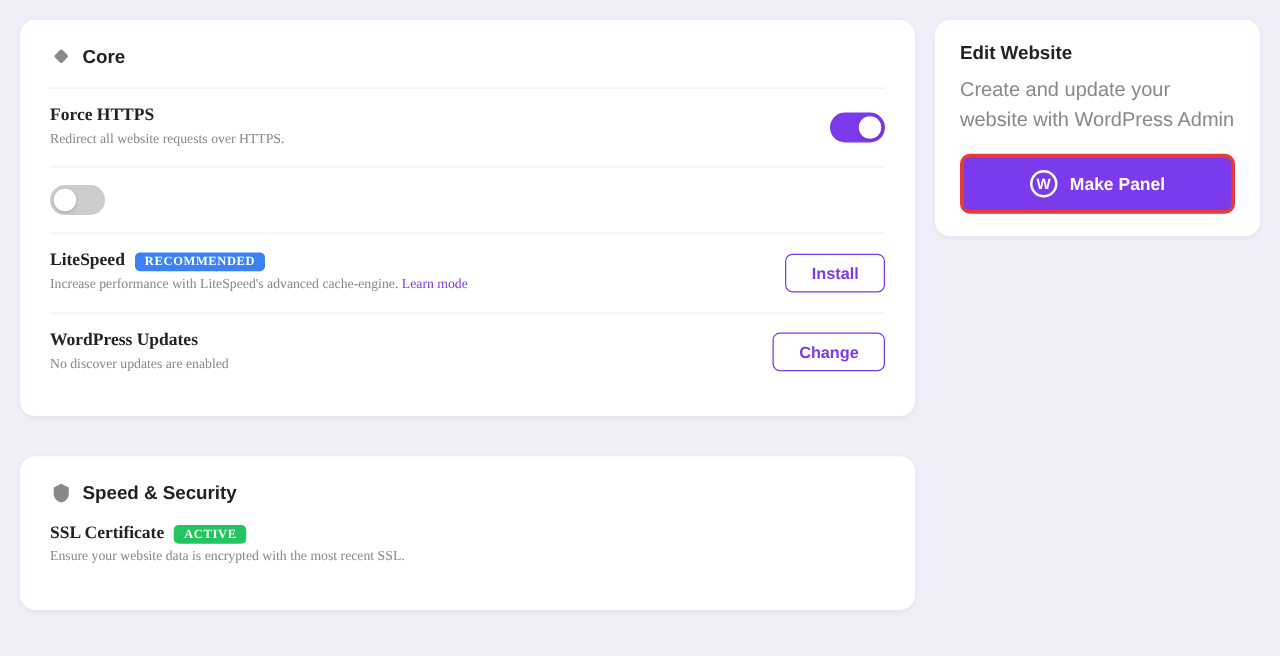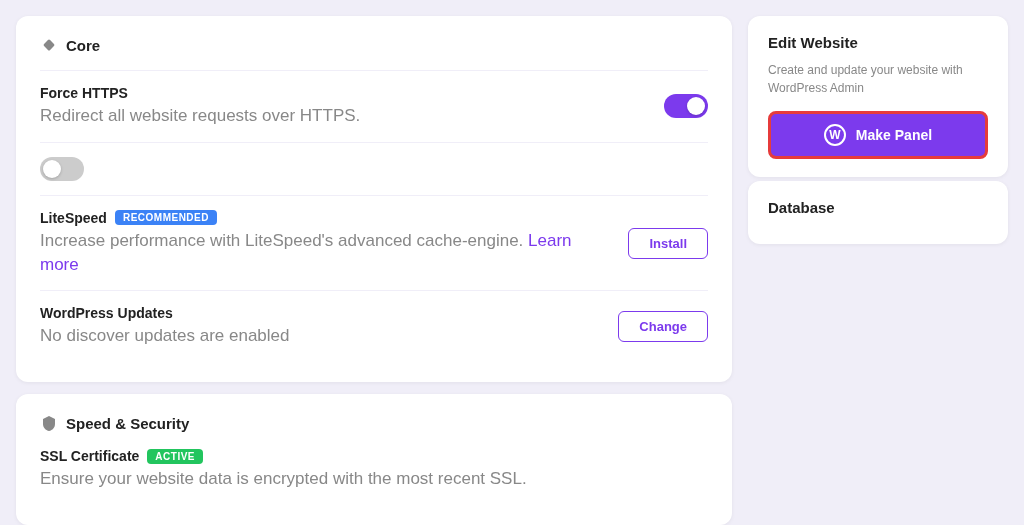--- a/index.html
+++ b/index.html
@@ -12,21 +12,21 @@
       display: flex;
       gap: 16px;
       min-height: 525px;
     }
 
     
     .left-column {
       flex: 1;
       display: flex;
       flex-direction: column;
-      gap: 12px;
+      gap: 32px;
     }
 
     .card {
       background: #fff;
       border-radius: 12px;
       padding: 20px 24px;
       box-shadow: 0 1px 4px rgba(0,0,0,0.06);
     }
 
     .card-title {
@@ -56,34 +56,35 @@
     }
 
     .setting-row:first-of-type {
       border-top: none;
       padding-top: 0;
     }
 
     .setting-info {
       flex: 1;
       padding-right: 16px;
+      font-family: Liberation Serif, serif;
     }
 
     .setting-label {
       font-size: 14px;
       font-weight: 700;
       color: #222;
       margin-bottom: 3px;
       display: flex;
       align-items: center;
       gap: 8px;
     }
 
     .setting-desc {
-      font-size: 17px;
+      font-size: 11px;
       color: #888;
       line-height: 1.4;
     }
 
     .setting-desc a {
       color: #7c3aed;
       text-decoration: none;
     }
 
     
@@ -185,21 +186,21 @@
     }
 
     .right-card-title {
       font-size: 15px;
       font-weight: 700;
       color: #222;
       margin-bottom: 10px;
     }
 
     .right-card-desc {
-      font-size: 12px;
+      font-size: 16px;
       color: #888;
       line-height: 1.5;
       margin-bottom: 14px;
     }
 
     
     .btn-admin {
       display: flex;
       align-items: center;
       gap: 10px;
@@ -287,21 +288,21 @@
     </div>
 
     <div class="setting-row">
       <div class="setting-info">
         <div class="setting-label">
           <span>LiteSpeed</span>
           <span class="badge badge-recommended">RECOMMENDED</span>
         </div>
         <div class="setting-desc">
           <span>Increase performance with LiteSpeed's advanced cache-engine.</span>
-          <a href="#">Learn more</a>
+          <a href="#">Learn mode</a>
         </div>
       </div>
       <button class="btn-outline">Install</button>
     </div>
 
     <div class="setting-row">
       <div class="setting-info">
         <div class="setting-label">
           <span>WordPress Updates</span>
         </div>
@@ -338,18 +339,15 @@
 
   <div class="right-card">
     <div class="right-card-title">Edit Website</div>
     <div class="right-card-desc">Create and update your website with WordPress Admin</div>
     <button class="btn-admin">
       <span class="wp-icon">W</span>
       <span>Make Panel</span>
     </button>
   </div>
 
-  <div class="right-card">
-    <div class="right-card-title">Database</div>
-  </div>
 
 
 </div>
 
 </body></html>

